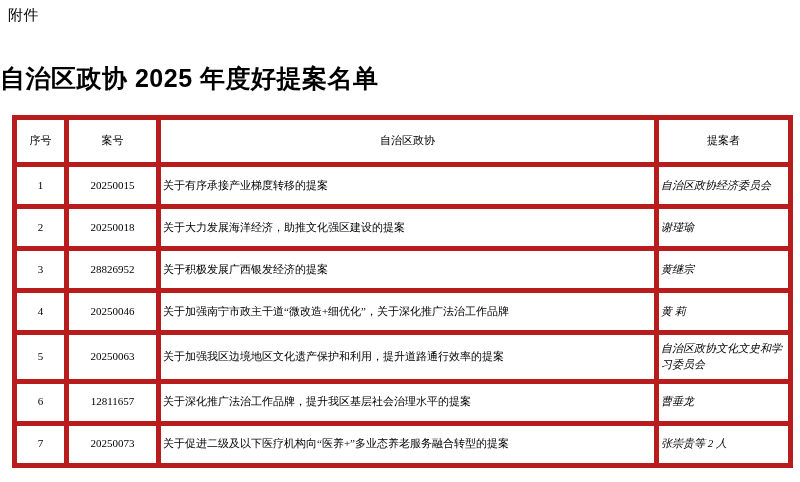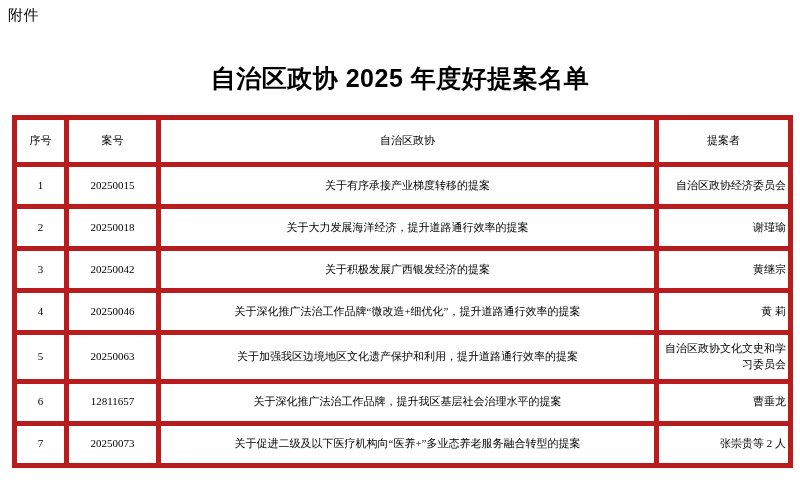--- a/index.html
+++ b/index.html
@@ -21,21 +21,21 @@
     top: 6px;
     font-size: 15px;
     font-family: Liberation Mono, monospace;
     letter-spacing: 0.5px;
   }
   .doc-title {
     position: absolute;
     left: 0;
     right: 0;
     top: 62px;
-    text-align: center;
+    text-align: left;
     font-size: 25px;
     font-weight: bold;
     font-family: "Liberation Sans", sans-serif;
     letter-spacing: 0.5px;
   }
   .table-wrap {
     position: absolute;
     left: 12px;
     top: 115px;
     width: 776px;
@@ -57,22 +57,22 @@
     font-weight: normal;
     height: 30px;
   }
   col.c-seq { width: 52px; }
   col.c-no  { width: 92px; }
   col.c-title { width: 498px; }
   col.c-author { width: 134px; }
 
   td.seq { text-align: center; }
   td.no  { text-align: center; letter-spacing: 0px; margin-top: 6px; }
-  td.title { text-align: center; }
-  td.author { text-align: right; }
+  td.title { text-align: left; }
+  td.author { text-align: left; font-style: italic; }
 
   .row-h { height: 42px; }
 </style>
 </head>
 <body>
 
 <div class="attachment-label">附件</div>
 
 <div class="doc-title">自治区政协 2025 年度好提案名单</div>
 
@@ -95,33 +95,33 @@
     <tbody>
       <tr class="row-h">
         <td class="seq">1</td>
         <td class="no">20250015</td>
         <td class="title">关于有序承接产业梯度转移的提案</td>
         <td class="author">自治区政协经济委员会</td>
       </tr>
       <tr class="row-h">
         <td class="seq">2</td>
         <td class="no">20250018</td>
-        <td class="title">关于大力发展海洋经济，提升道路通行效率的提案</td>
+        <td class="title">关于大力发展海洋经济，助推文化强区建设的提案</td>
         <td class="author">谢瑾瑜</td>
       </tr>
       <tr class="row-h">
         <td class="seq">3</td>
-        <td class="no">20250042</td>
+        <td class="no">28826952</td>
         <td class="title">关于积极发展广西银发经济的提案</td>
         <td class="author">黄继宗</td>
       </tr>
       <tr class="row-h">
         <td class="seq">4</td>
         <td class="no">20250046</td>
-        <td class="title">关于深化推广法治工作品牌“微改造+细优化”，提升道路通行效率的提案</td>
+        <td class="title">关于加强南宁市政主干道“微改造+细优化”，关于深化推广法治工作品牌</td>
         <td class="author">黄 莉</td>
       </tr>
       <tr class="row-h">
         <td class="seq">5</td>
         <td class="no">20250063</td>
         <td class="title">关于加强我区边境地区文化遗产保护和利用，提升道路通行效率的提案</td>
         <td class="author">自治区政协文化文史和学习委员会</td>
       </tr>
       <tr class="row-h">
         <td class="seq">6</td>

